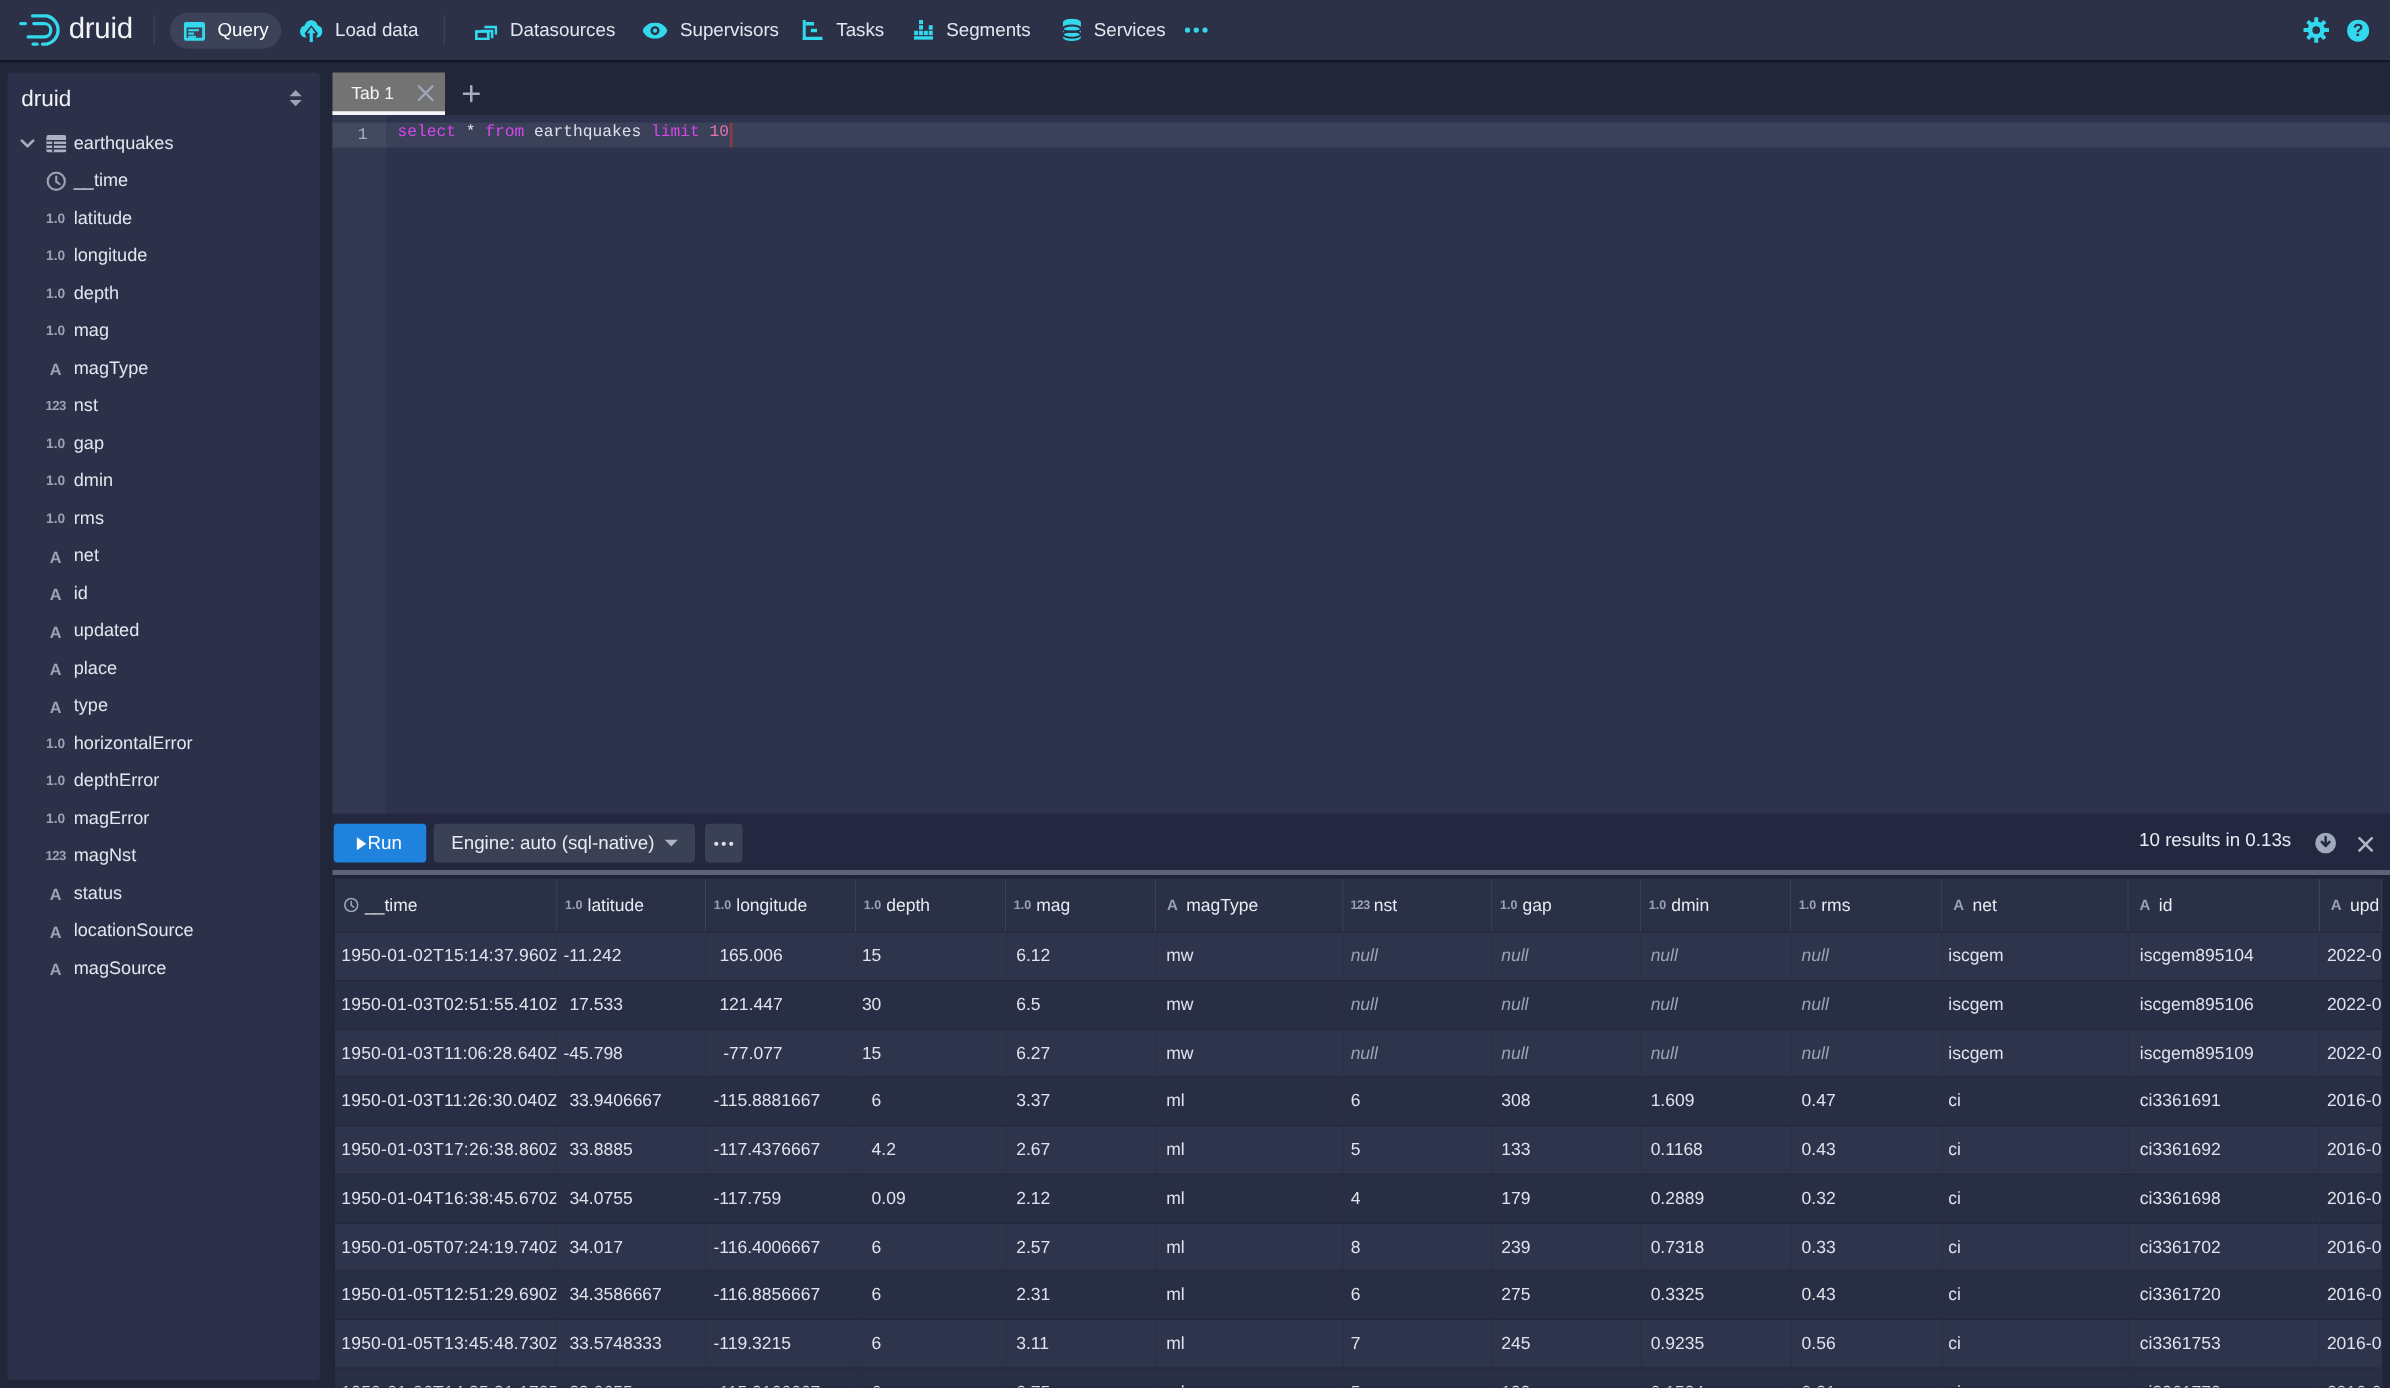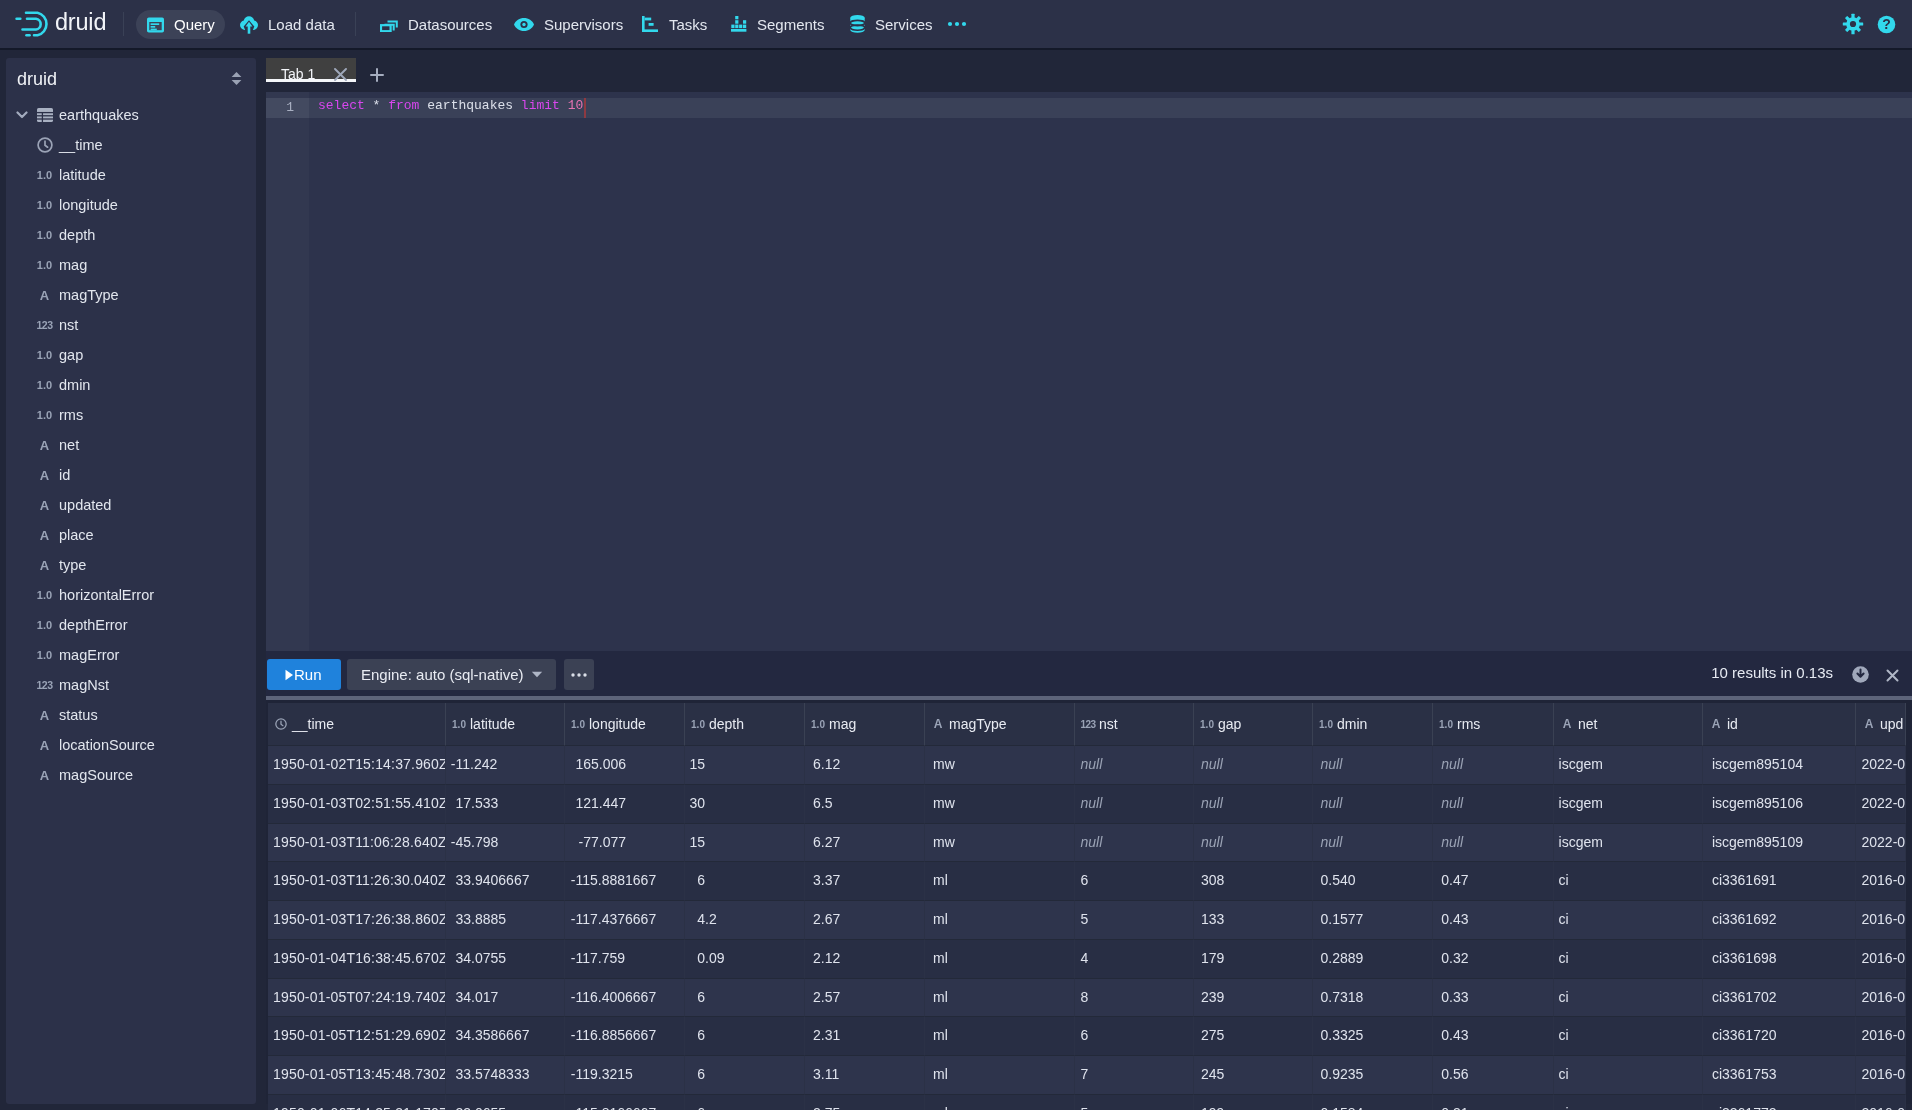--- a/index.html
+++ b/index.html
@@ -14,21 +14,21 @@
 
 #side{position:absolute;left:6px;top:58px;width:250px;height:1046px;background:#2C3149;border-radius:3px}
 #sidetitle{position:absolute;left:11px;top:11px;font-size:18px;color:#F1F3F7}
 .trow{position:absolute;left:0;width:250px;height:30px;display:flex;align-items:center;color:#E2E6EE;font-size:14.5px}
 .tico{position:absolute;left:30px;width:17px;display:flex;justify-content:center;color:#9AA3B6}
 .tlbl{position:absolute;left:53px;white-space:nowrap}
 .i10{font-size:11px;font-weight:700;color:#9AA3B6;letter-spacing:0px}
 .i123{font-size:10.5px;font-weight:700;color:#9AA3B6;letter-spacing:-0.5px}
 .iA{font-size:13px;font-weight:700;color:#9AA3B6}
 
-#tab{position:absolute;left:266px;top:58px;width:90px;height:24px;background:#404040;border-bottom:3px solid #F4F6F9;color:#F3F5F9;font-size:14px}
+#tab{position:absolute;left:266px;top:58px;width:90px;height:34px;background:#737373;border-bottom:3px solid #F4F6F9;color:#F3F5F9;font-size:14px}
 #tab .tx{position:absolute;left:15px;top:8px}
 #plus{position:absolute;left:366px;top:58px;width:34px;height:34px}
 
 #editor{position:absolute;left:266px;top:92px;width:1646px;height:559px;background:#2D334C}
 #gutter{position:absolute;left:0;top:0;width:43px;height:559px;background:#323850}
 #gutline{position:absolute;left:0;top:6px;width:43px;height:19.5px;background:#434A60;color:#A9B0C2;font:13px "Liberation Mono",monospace;text-align:right;padding-right:15px;line-height:19.5px}
 #actline{position:absolute;left:43px;top:6px;width:1603px;height:19.5px;background:#3A4158}
 #code{position:absolute;left:52px;top:6px;height:19.5px;line-height:19.5px;font:13px "Liberation Mono",monospace;color:#DCE0EA;white-space:pre}
 #code .k{color:#d946ef} #code .n{color:#E873B2}
 #cursor{position:absolute;left:318px;top:6px;width:2px;height:19.5px;background:#8E3A42}
@@ -526,34 +526,34 @@
     <div class="cell" style="left:1437px;top:123.5px;width:153px;padding-left:8.9px">iscgem895109</div>
     <div class="cell" style="left:1590px;top:123.5px;width:50px;padding-left:5.5px">2022-0</div>
     <div class="cell celld" style="left:2px;top:162.25px;width:178px;padding-left:5.0px"><span style="letter-spacing:0.18px">1950-01-03T11:26:30.040Z</span></div>
     <div class="cell celld" style="left:180px;top:162.25px;width:119px;padding-left:9.5px">33.9406667</div>
     <div class="cell celld" style="left:299px;top:162.25px;width:120px;padding-left:5.8px">-115.8881667</div>
     <div class="cell celld" style="left:419px;top:162.25px;width:120px;padding-left:12.3px">6</div>
     <div class="cell celld" style="left:539px;top:162.25px;width:120px;padding-left:8.0px">3.37</div>
     <div class="cell celld" style="left:659px;top:162.25px;width:150px;padding-left:8.0px">ml</div>
     <div class="cell celld" style="left:809px;top:162.25px;width:119px;padding-left:5.5px">6</div>
     <div class="cell celld" style="left:928px;top:162.25px;width:119px;padding-left:7.0px">308</div>
-    <div class="cell celld" style="left:1047px;top:162.25px;width:120px;padding-left:7.5px">0.540</div>
+    <div class="cell celld" style="left:1047px;top:162.25px;width:120px;padding-left:7.5px">1.609</div>
     <div class="cell celld" style="left:1167px;top:162.25px;width:121px;padding-left:8.3px">0.47</div>
     <div class="cell celld" style="left:1288px;top:162.25px;width:149px;padding-left:4.6px">ci</div>
     <div class="cell celld" style="left:1437px;top:162.25px;width:153px;padding-left:8.9px">ci3361691</div>
     <div class="cell celld" style="left:1590px;top:162.25px;width:50px;padding-left:5.5px">2016-0</div>
     <div class="cell" style="left:2px;top:201.0px;width:178px;padding-left:5.0px"><span style="letter-spacing:0.18px">1950-01-03T17:26:38.860Z</span></div>
     <div class="cell" style="left:180px;top:201.0px;width:119px;padding-left:9.5px">33.8885</div>
     <div class="cell" style="left:299px;top:201.0px;width:120px;padding-left:5.8px">-117.4376667</div>
     <div class="cell" style="left:419px;top:201.0px;width:120px;padding-left:12.3px">4.2</div>
     <div class="cell" style="left:539px;top:201.0px;width:120px;padding-left:8.0px">2.67</div>
     <div class="cell" style="left:659px;top:201.0px;width:150px;padding-left:8.0px">ml</div>
     <div class="cell" style="left:809px;top:201.0px;width:119px;padding-left:5.5px">5</div>
     <div class="cell" style="left:928px;top:201.0px;width:119px;padding-left:7.0px">133</div>
-    <div class="cell" style="left:1047px;top:201.0px;width:120px;padding-left:7.5px">0.1577</div>
+    <div class="cell" style="left:1047px;top:201.0px;width:120px;padding-left:7.5px">0.1168</div>
     <div class="cell" style="left:1167px;top:201.0px;width:121px;padding-left:8.3px">0.43</div>
     <div class="cell" style="left:1288px;top:201.0px;width:149px;padding-left:4.6px">ci</div>
     <div class="cell" style="left:1437px;top:201.0px;width:153px;padding-left:8.9px">ci3361692</div>
     <div class="cell" style="left:1590px;top:201.0px;width:50px;padding-left:5.5px">2016-0</div>
     <div class="cell celld" style="left:2px;top:239.75px;width:178px;padding-left:5.0px"><span style="letter-spacing:0.18px">1950-01-04T16:38:45.670Z</span></div>
     <div class="cell celld" style="left:180px;top:239.75px;width:119px;padding-left:9.5px">34.0755</div>
     <div class="cell celld" style="left:299px;top:239.75px;width:120px;padding-left:5.8px">-117.759</div>
     <div class="cell celld" style="left:419px;top:239.75px;width:120px;padding-left:12.3px">0.09</div>
     <div class="cell celld" style="left:539px;top:239.75px;width:120px;padding-left:8.0px">2.12</div>
     <div class="cell celld" style="left:659px;top:239.75px;width:150px;padding-left:8.0px">ml</div>

